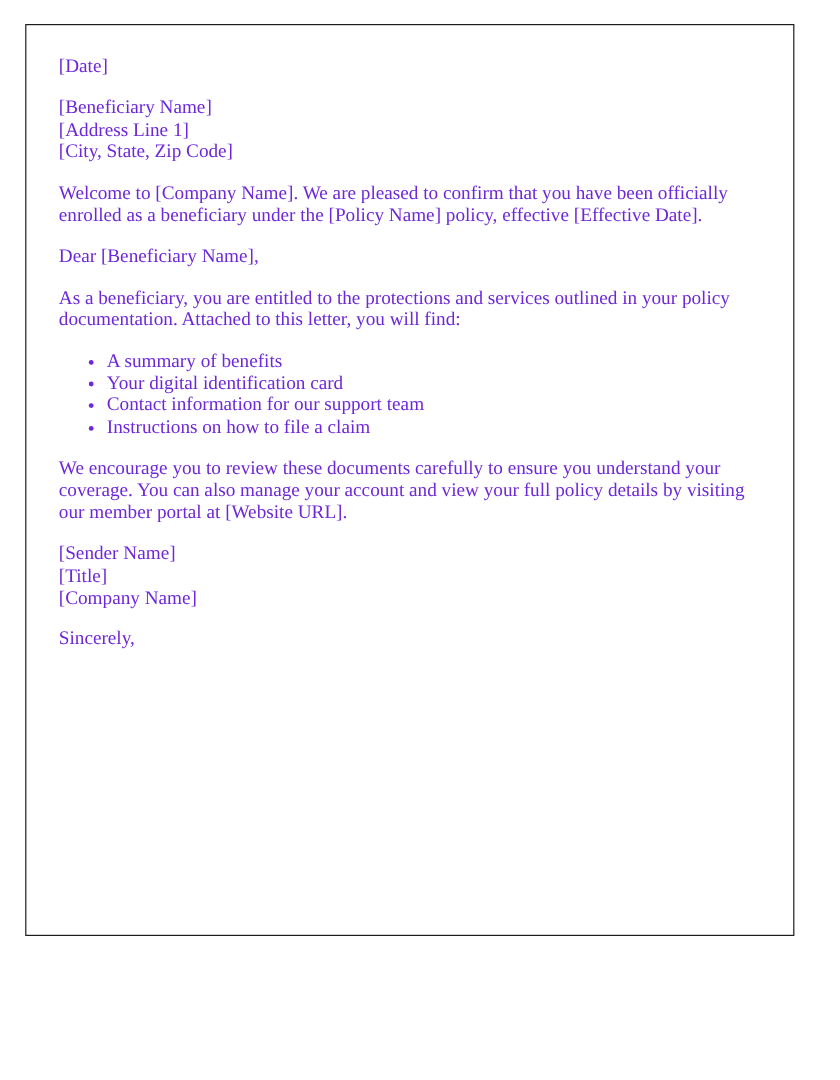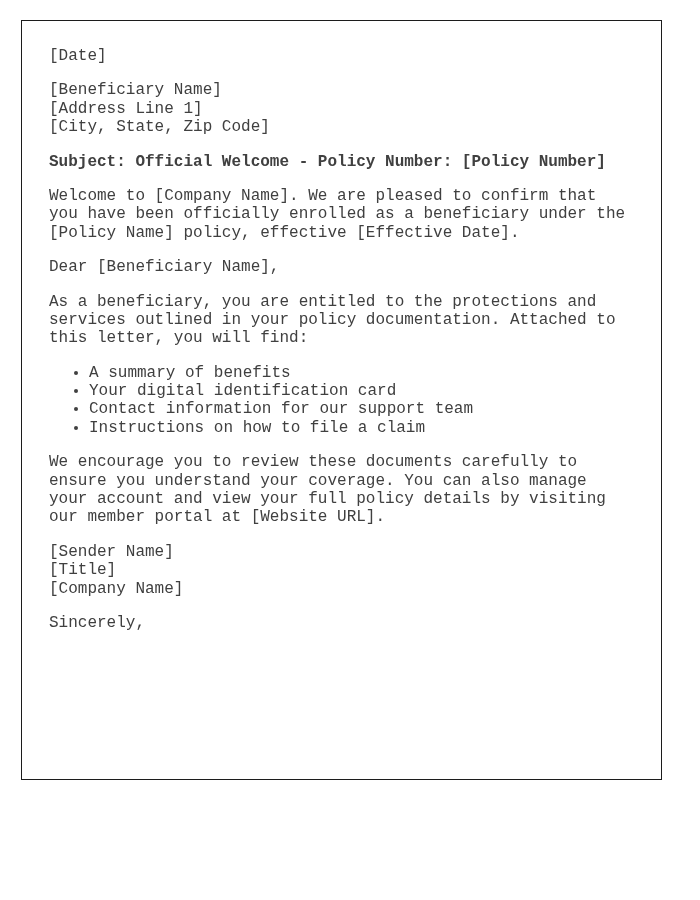--- a/index.html
+++ b/index.html
@@ -8,24 +8,24 @@
     background: #ffffff;
     width: 700px;
     height: 900px;
     overflow: hidden;
   }
   .canvas {
     position: relative;
     width: 700px;
     height: 900px;
     background: #ffffff;
-    font-family: Liberation Mono, monospace;
+    font-family: Liberation Serif, serif;
     font-size: 16px;
     line-height: 1.15;
-    color: #404040;
+    color: #6d28d9;
   }
   .letter-page {
     position: absolute;
     left: 21px;
     top: 20px;
     width: 641px;
     height: 760px;
     box-sizing: border-box;
     background: #ffffff;
     border: 1.5px solid #1c1c1c;
@@ -60,21 +60,20 @@
   <div class="letter-page">
 
     <p>[Date]</p>
 
     <p>
       <span class="addr-line">[Beneficiary Name]</span>
       <span class="addr-line">[Address Line 1]</span>
       <span class="addr-line">[City, State, Zip Code]</span>
     </p>
 
-    <p class="subject">Subject: Official Welcome - Policy Number: [Policy Number]</p>
 
     <p>Welcome to [Company Name]. We are pleased to confirm that you have been officially enrolled as a beneficiary under the [Policy Name] policy, effective [Effective Date].</p>
 
     <p>Dear [Beneficiary Name],</p>
 
     <p>As a beneficiary, you are entitled to the protections and services outlined in your policy documentation. Attached to this letter, you will find:</p>
 
     <ul class="attachments">
       <li>A summary of benefits</li>
       <li>Your digital identification card</li>

